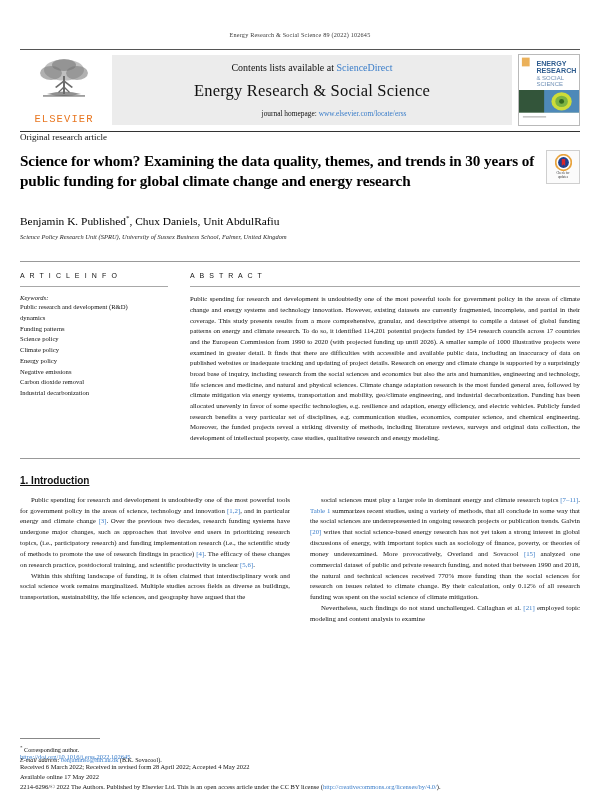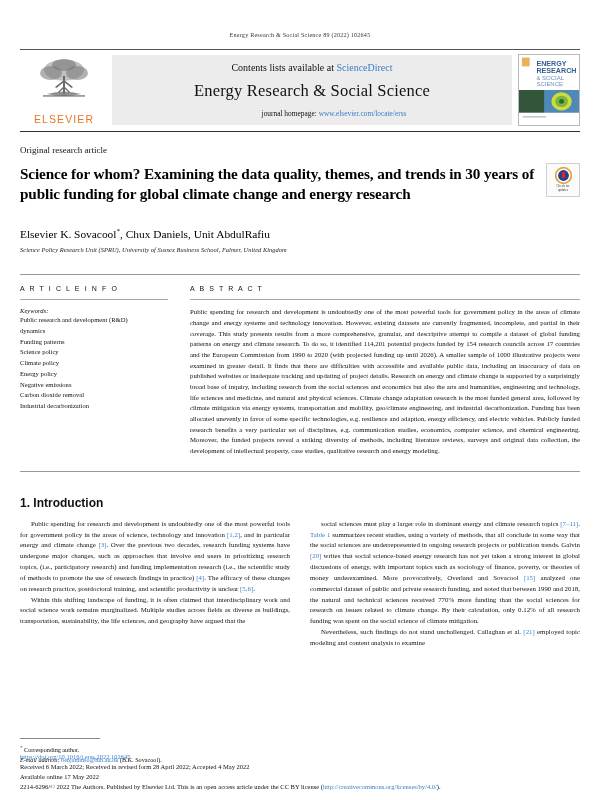--- a/index.html
+++ b/index.html
@@ -43,21 +43,21 @@
     width: 88px;
     flex: 0 0 88px;
     display: flex;
     flex-direction: column;
     align-items: center;
     justify-content: flex-end;
     padding-bottom: 2px;
   }
   .tree-svg { display:block; }
   .elsevier-word {
-    font-family: Liberation Sans, sans-serif;
+    font-family: Liberation Mono, monospace;
     font-size: 10.5px;
     letter-spacing: 1.1px;
     color: #E87722;
     margin-top: 11px;
     font-weight: 400;
   }
   .journal-banner {
     flex: 1 1 auto;
     background: #ececec;
     margin: 2px 6px 2px 4px;
@@ -90,21 +90,20 @@
     width: 62px;
     border: 1px solid #b9b9b9;
     background: #fff;
     position: relative;
     overflow: hidden;
     margin: 1px 0 1px 0;
   }
 
   
   .article-type {
-    margin-top: 13px;
     font-size: 9px;
     color: #111;
   }
   .title-row {
     display: flex;
     align-items: flex-start;
     gap: 8px;
   }
   .title {
     margin-top: 9px;
@@ -188,25 +187,26 @@
     color: #111;
     hyphens: auto;
   }
   .abs-bottom-rule {
     border-bottom: 1px solid #999;
     margin-top: 14px;
   }
 
   
   .intro-head {
-    margin-top: 24px;
-    font-size: 12px;
+    margin-top: 16px;
+    font-size: 10px;
     font-weight: bold;
     font-family: "Liberation Sans", sans-serif;
     color: #111;
+    text-decoration: underline;
   }
   .two-col {
     margin-top: 9px;
     display: flex;
     gap: 20px;
   }
   .col { flex: 1 1 0; min-width: 0; }
   .col p {
     margin: 0;
     font-size: 6.85px;
@@ -328,21 +328,21 @@
         <path d="M9.6 7.2 h4.8 v9.6 l-2.4 -2.2 l-2.4 2.2 Z" fill="#d7262c"></path>
       </svg>
       <div class="crossmark-text">
         <span>Check for</span><br>
         <span>updates</span>
       </div>
     </div>
   </div>
 
   <div class="authors">
-    <span>Elsevier K. Sovacool</span><sup>*</sup><span>, Chux Daniels, Unit AbdulRafiu</span>
+    <span>Benjamin K. Published</span><sup>*</sup><span>, Chux Daniels, Unit AbdulRafiu</span>
   </div>
   <div class="affiliation">Science Policy Research Unit (SPRU), University of Sussex Business School, Falmer, United Kingdom</div>
 
   <div class="info-abstract">
     <div class="col-info">
       <div class="sec-head">A R T I C L E   I N F O</div>
       <div class="sec-rule"></div>
       <div class="kw-title">Keywords:</div>
       <ul class="kw-list">
         <li>Public research and development (R&amp;D)</li>

